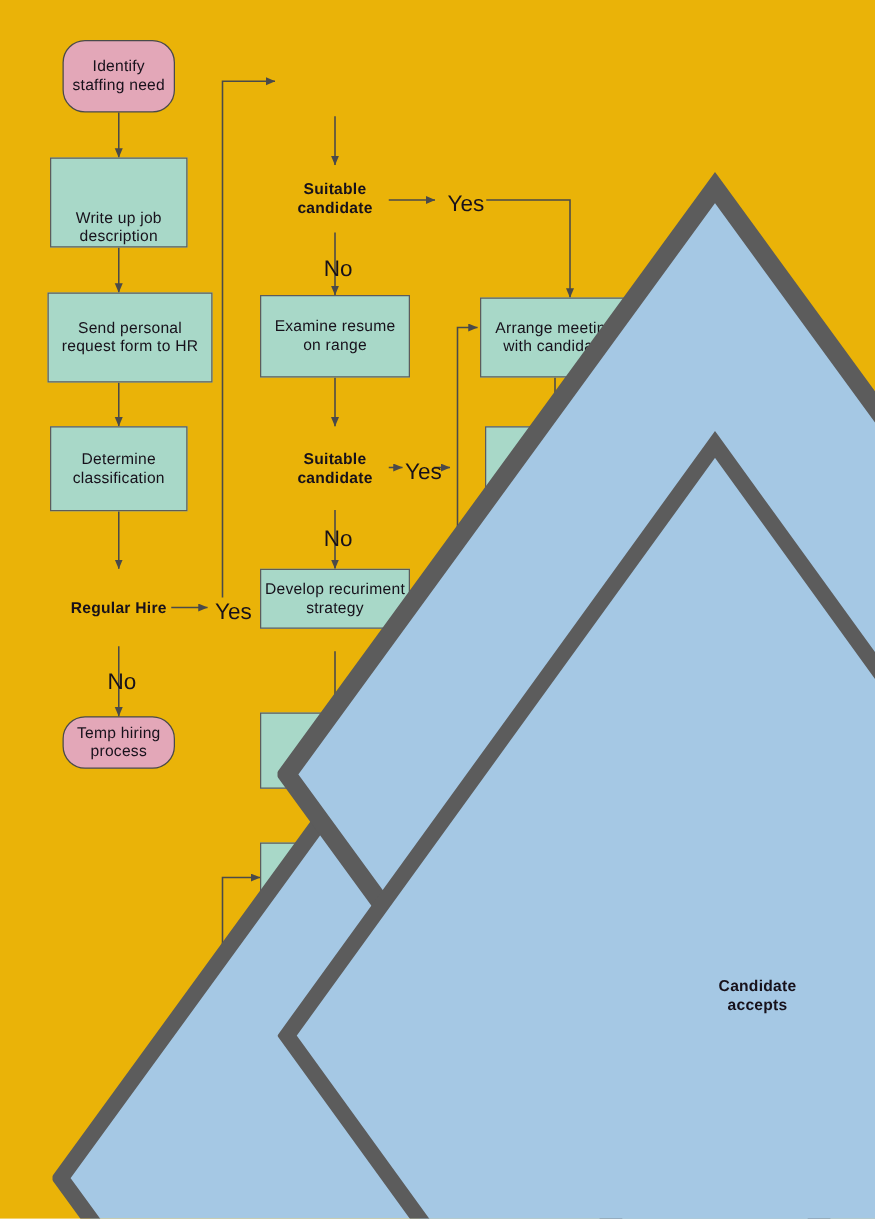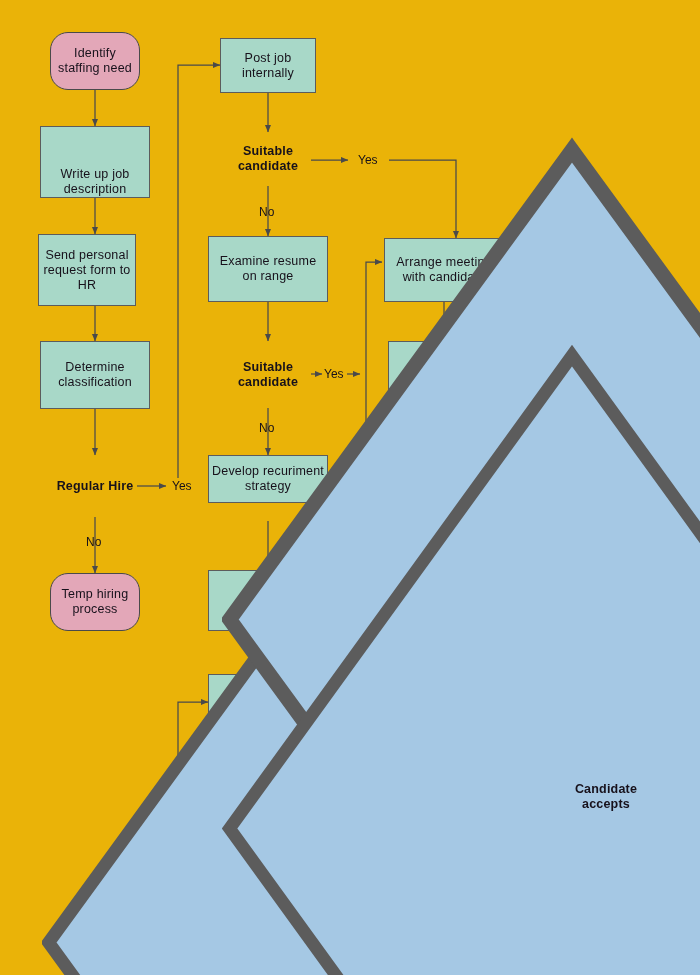--- a/index.html
+++ b/index.html
@@ -6,21 +6,21 @@
   body{font-family:"Liberation Sans", sans-serif;}
   #stage{position:relative;width:700px;height:975px;background:#eab308;overflow:hidden;}
   #stage svg{position:absolute;left:0;top:0;width:700px;height:975px;}
   .node{position:absolute;box-sizing:border-box;display:flex;align-items:center;justify-content:center;text-align:center;
         font-size:12.5px;color:#17111b;line-height:15px;letter-spacing:.2px;}
   .proc{background:#a8d8c8;border:1.2px solid #5c5c5c;}
   .term{background:#e3a7b8;border:1.4px solid #4a4a4a;border-radius:18px;}
   .dec{background:transparent;border:none;}
   .dec .dlabel{position:relative;z-index:2;font-weight:bold;}
   .dec svg.diam{position:absolute;left:0;top:0;width:100%;height:100%;z-index:1;}
-  .edgelabel{position:absolute;font-size:12px;color:#17111b;white-space:nowrap;}
+  .edgelabel{position:absolute;font-size:18px;color:#17111b;white-space:nowrap;}
   .xnode{position:absolute;}
 </style>
 </head>
 <body>
 
 <div id="stage">
 
   <svg viewBox="0 0 700 975">
     <defs>
       <marker id="ah" markerWidth="9" markerHeight="9" refX="7.4" refY="3.2" orient="auto" markerUnits="userSpaceOnUse">
@@ -93,46 +93,42 @@
   <div class="node term" style="left:50px;top:32px;width:90px;height:58px;">
     <span style="white-space:pre-line">Identify
 staffing need</span>
   </div>
 
   <div class="node proc" style="left:40px;top:126px;width:110px;height:72px;align-items:flex-end;">
     <span style="white-space:pre-line">Write up job
 description</span>
   </div>
 
-  <div class="node proc" style="left:38px;top:234px;width:98px;height:72px;align-items:center;">
+  <div class="node proc" style="left:38px;top:234px;width:132px;height:72px;align-items:center;">
     <span style="white-space:pre-line">Send personal
 request form to HR</span>
   </div>
 
   <div class="node dec" style="left:42px;top:455px;width:106px;height:62px;">
     <svg class="diam" viewBox="0 0 106 62" preserveAspectRatio="none">
       <polygon points="53,1 105,31 53,61 1,31" fill="#a5c8e4" stroke="#5c5c5c" stroke-width="1.2"></polygon>
     </svg>
     <span class="dlabel" style="white-space:pre-line">Regular Hire</span>
   </div>
 
   <div class="node proc" style="left:40px;top:341px;width:110px;height:68px;">
     <span style="white-space:pre-line">Determine
 classification</span>
   </div>
 
-  <div class="node term" style="left:50px;top:573px;width:90px;height:58px;">
+  <div class="node term" style="left:50px;top:573px;width:90px;height:42px;">
     <span style="white-space:pre-line">Temp hiring
 process</span>
   </div>
 
-  <div class="node proc" style="left:220px;top:38px;width:96px;height:55px;">
-    <span style="white-space:pre-line">Post job
-internally</span>
-  </div>
 
   <div class="node dec" style="left:222px;top:132px;width:92px;height:54px;">
     <svg class="diam" viewBox="0 0 92 54" preserveAspectRatio="none">
       <polygon points="46,1 91,27 46,53 1,27" fill="#a5c8e4" stroke="#5c5c5c" stroke-width="1.2"></polygon>
     </svg>
     <span class="dlabel" style="white-space:pre-line">Suitable
 candidate</span>
   </div>
 
   <div class="node proc" style="left:208px;top:236px;width:120px;height:66px;">

